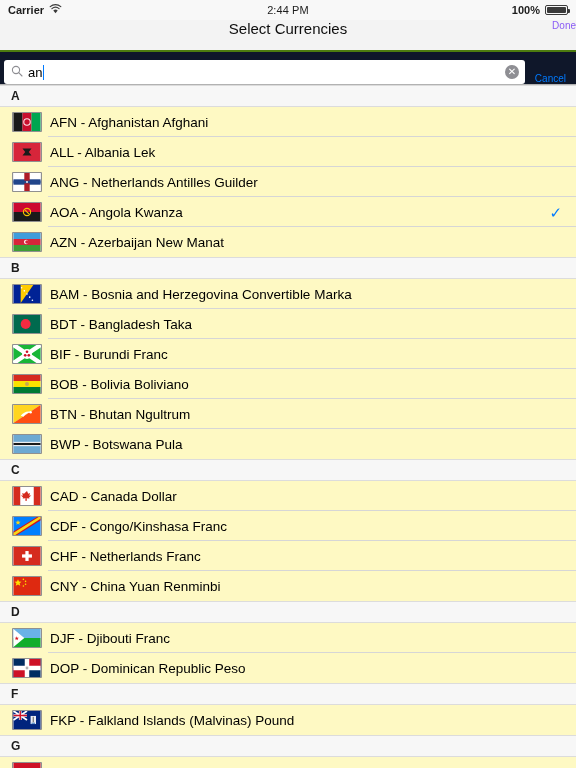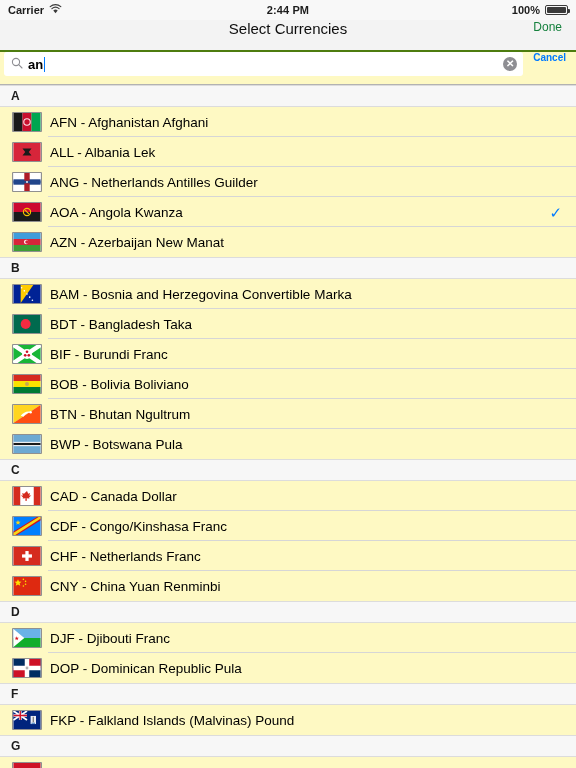--- a/index.html
+++ b/index.html
@@ -38,21 +38,21 @@
   }
   .status-left, .status-right {
     display: flex;
     align-items: center;
     gap: 5px;
     min-width: 120px;
   }
   .status-right { justify-content: flex-end; }
   .status-center {
     font-size: 11px;
-    font-weight: bold;
+    font-weight: normal;
     letter-spacing: 0.1px;
   }
   .wifi-icon { display: block; }
   .battery {
     display: inline-block;
     width: 23px;
     height: 10px;
     border: 1px solid #3b3b3b;
     border-radius: 2px;
     position: relative;
@@ -90,36 +90,34 @@
   .nav-title {
     position: absolute;
     left: 0; right: 0;
     text-align: center;
     font-size: 15px;
     color: #0d0d0d;
     font-weight: normal;
   }
   .nav-done {
     margin-left: auto;
-    margin-right: 14px;
-    font-size: 12px;
-    color: #15803d;
+    font-size: 10px;
+    color: #8b5cf6;
     z-index: 2;
   }
 
   
   .search-bar {
     height: 32px;
-    background: #fef9c3;
-    display: flex;
-    align-items: flex-start;
+    background: #0f172a;
+    display: flex;
+    align-items: flex-end;
     padding: 0 0 0 4px;
     flex: 0 0 auto;
     border-bottom: 1px solid #b2b2b2;
-    font-weight: bold;
   }
   .search-field {
     flex: 1 1 auto;
     height: 24px;
     background: #ffffff;
     border-radius: 3px;
     display: flex;
     align-items: center;
     padding: 0 6px 0 7px;
     position: relative;
@@ -471,21 +469,21 @@
         <span class="flag">
           <svg viewBox="0 0 30 20">
             <rect width="30" height="20" fill="#002d62"></rect>
             <rect y="10" width="15" height="10" fill="#ce1126"></rect>
             <rect x="15" width="15" height="10" fill="#ce1126"></rect>
             <rect x="12.5" width="5" height="20" fill="#fff"></rect>
             <rect y="7.5" width="30" height="5" fill="#fff"></rect>
             <circle cx="15" cy="10" r="1.6" fill="#b5b5b5"></circle>
           </svg>
         </span>
-        <span class="row-label">DOP - Dominican Republic Pula</span>
+        <span class="row-label">DOP - Dominican Republic Peso</span>
       </div>
       <div class="section-header">F</div>
       <div class="row last-in-section">
         <span class="flag">
           <svg viewBox="0 0 30 20">
             <rect width="30" height="20" fill="#00247d"></rect>
             <g>
               <rect x="0" y="0" width="15" height="10" fill="#00247d"></rect>
               <path d="M0 0l15 10M15 0L0 10" stroke="#fff" stroke-width="2"></path>
               <path d="M7.5 0v10M0 5h15" stroke="#fff" stroke-width="3"></path>

